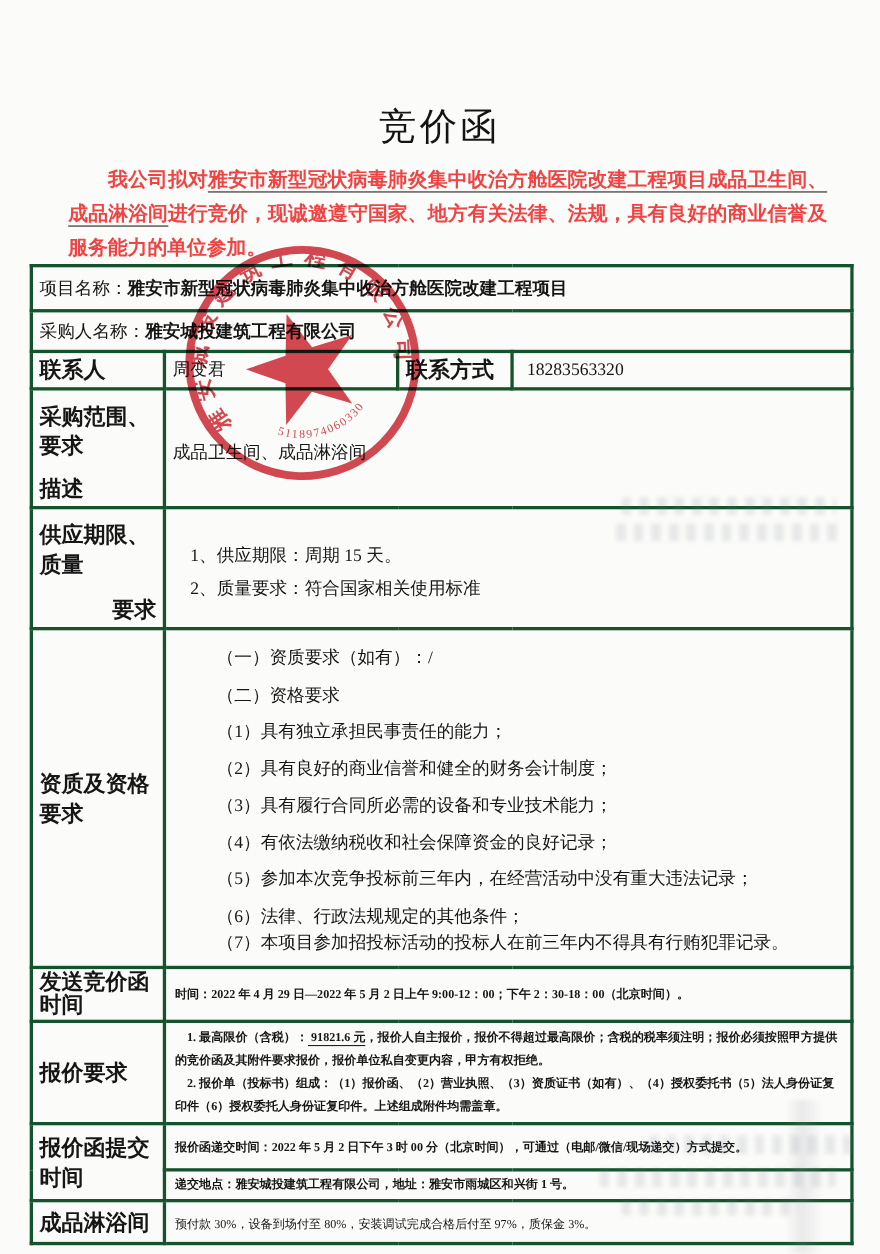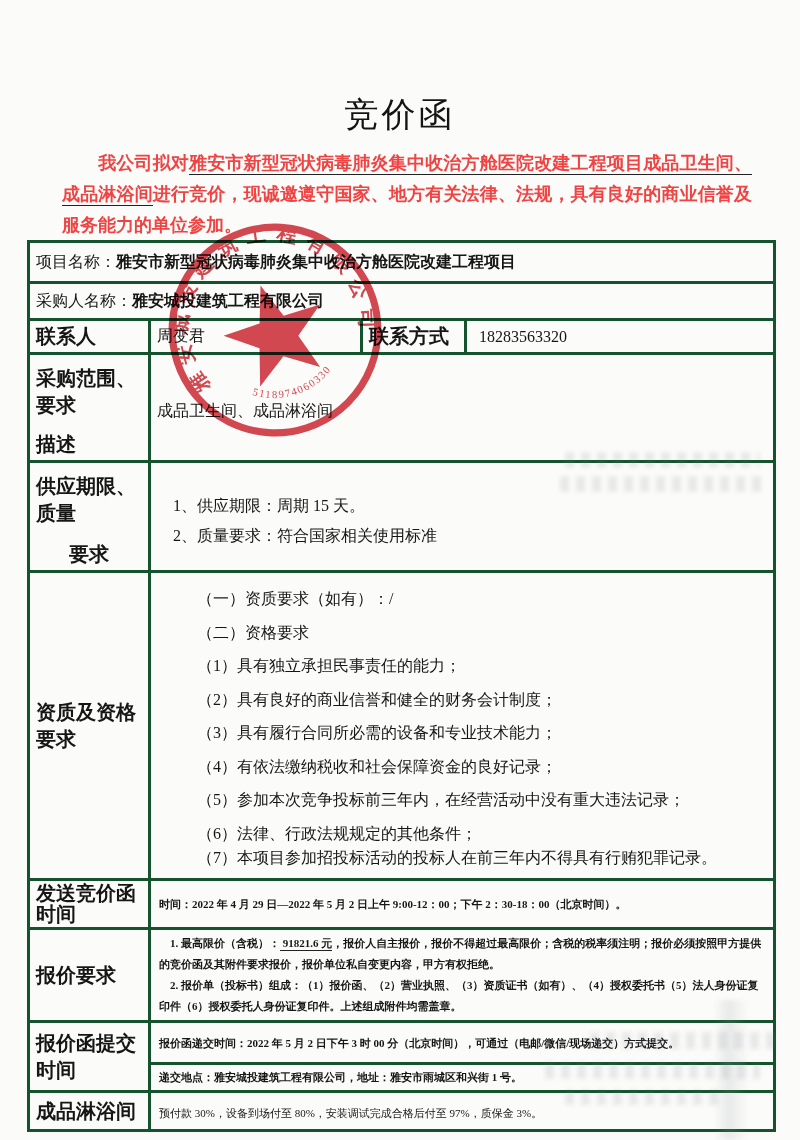--- a/index.html
+++ b/index.html
@@ -33,21 +33,21 @@
   }
   td.lbl{font-weight:bold;font-size:20px;}
   .bold{font-weight:bold;}
   .reg{font-weight:normal;border-radius:10px;}
   .small{font-size:11px;line-height:21px;}
   .qual-line{line-height:20px;margin-bottom:13.5px;}
   .qual-line.tight{margin-bottom:4px;}
   .qual-wrap{padding:12px 8px 2px 40px;}
   .scope-content{padding-left:26px;vertical-align:top;}
   .topalign{vertical-align:top;}
-  .lbl-line2-center{text-align:center;}
+  .lbl-line2-center{text-align:right;}
   p.cellp{margin:0;text-indent:1em;}
   
   .stamp{
     position:absolute;left:163px;top:218px;width:224px;height:224px;
     color:#cf2f3a;
     transform:rotate(-18deg);
     opacity:.88;
     mix-blend-mode:multiply;
     pointer-events:none;
   }

